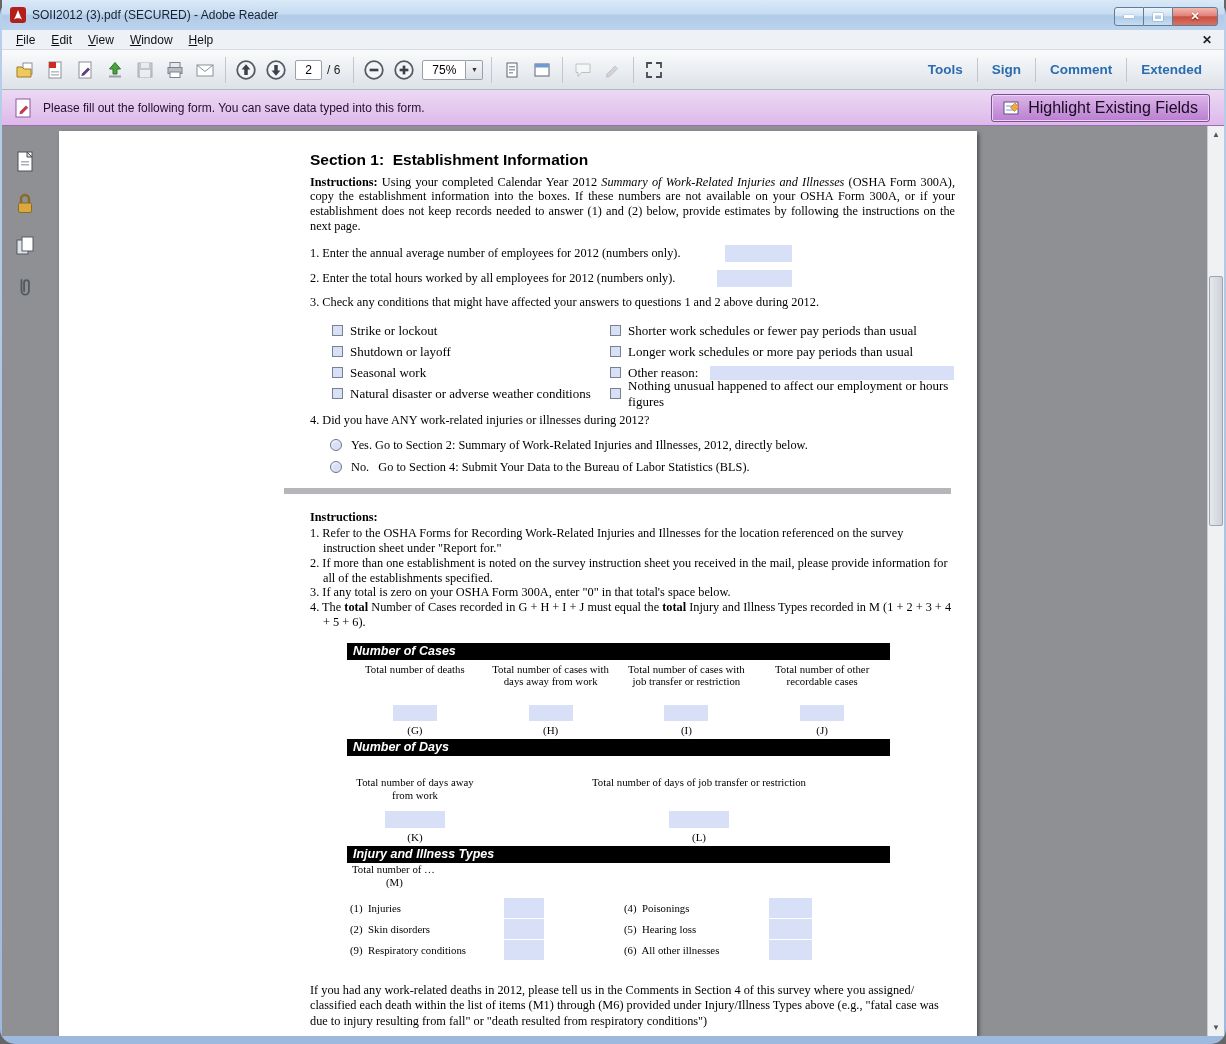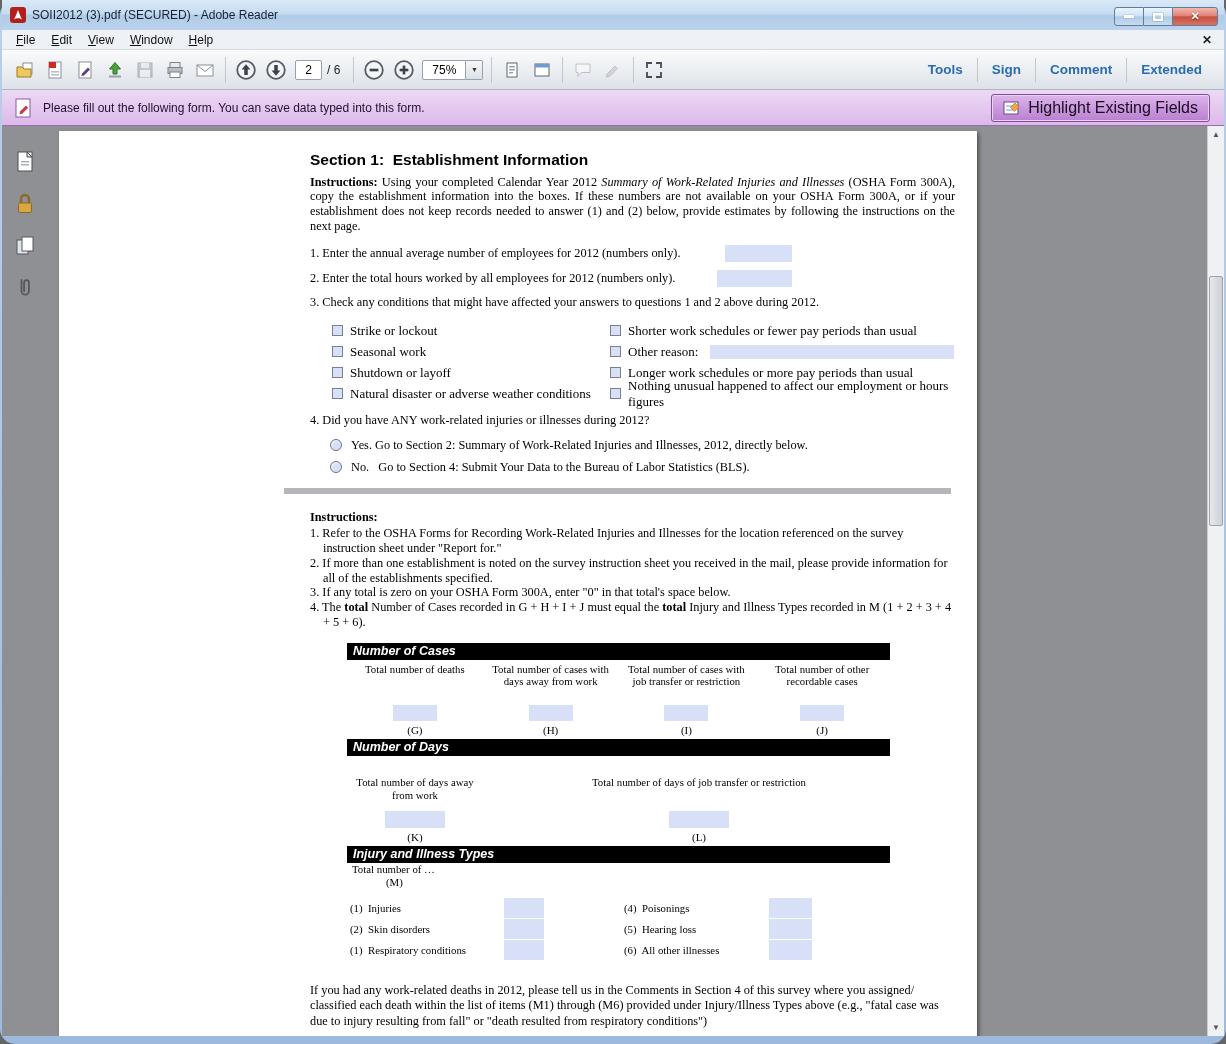--- a/index.html
+++ b/index.html
@@ -405,36 +405,36 @@
                   <span>Strike or lockout</span>
                 </div>
               <div class="check-cell right">
                   <span class="checkbox"></span>
                   <span>Shorter work schedules or fewer pay periods than usual</span>
                 </div>
             </div>
             <div class="check-row">
               <div class="check-cell left">
                   <span class="checkbox"></span>
+                  <span>Shutdown or layoff</span>
+                </div>
+              <div class="check-cell right">
+                  <span class="checkbox"></span>
+                  <span>Longer work schedules or more pay periods than usual</span>
+                </div>
+            </div>
+            <div class="check-row">
+              <div class="check-cell left">
+                  <span class="checkbox"></span>
                   <span>Seasonal work</span>
                 </div>
               <div class="check-cell right">
                   <span class="checkbox"></span>
                   <span>Other reason:</span>
                   <span class="field other-field"></span>
-                </div>
-            </div>
-            <div class="check-row">
-              <div class="check-cell left">
-                  <span class="checkbox"></span>
-                  <span>Shutdown or layoff</span>
-                </div>
-              <div class="check-cell right">
-                  <span class="checkbox"></span>
-                  <span>Longer work schedules or more pay periods than usual</span>
                 </div>
             </div>
             <div class="check-row">
               <div class="check-cell left">
                   <span class="checkbox"></span>
                   <span>Natural disaster or adverse weather conditions</span>
                 </div>
               <div class="check-cell right">
                   <span class="checkbox"></span>
                   <span>Nothing unusual happened to affect our employment or hours figures</span>
@@ -515,21 +515,21 @@
                 <span class="field t-field r"></span>
               </div>
               <div class="types-row">
                 <span class="t-label l">(2)  Skin disorders</span>
                 <span class="field t-field"></span>
                 <span class="t-gap"></span>
                 <span class="t-label r">(5)  Hearing loss</span>
                 <span class="field t-field r"></span>
               </div>
               <div class="types-row">
-                <span class="t-label l">(1)  Respiratory conditions</span>
+                <span class="t-label l">(9)  Respiratory conditions</span>
                 <span class="field t-field"></span>
                 <span class="t-gap"></span>
                 <span class="t-label r">(6)  All other illnesses</span>
                 <span class="field t-field r"></span>
               </div>
             </div>
           </div>
 
           <p class="deaths-note">If you had any work-related deaths in 2012, please tell us in the Comments in Section 4 of this survey where you assigned/ classified each death within the list of items (M1) through (M6) provided under Injury/Illness Types above (e.g., "fatal case was due to injury resulting from fall" or "death resulted from respiratory conditions")</p>
 

